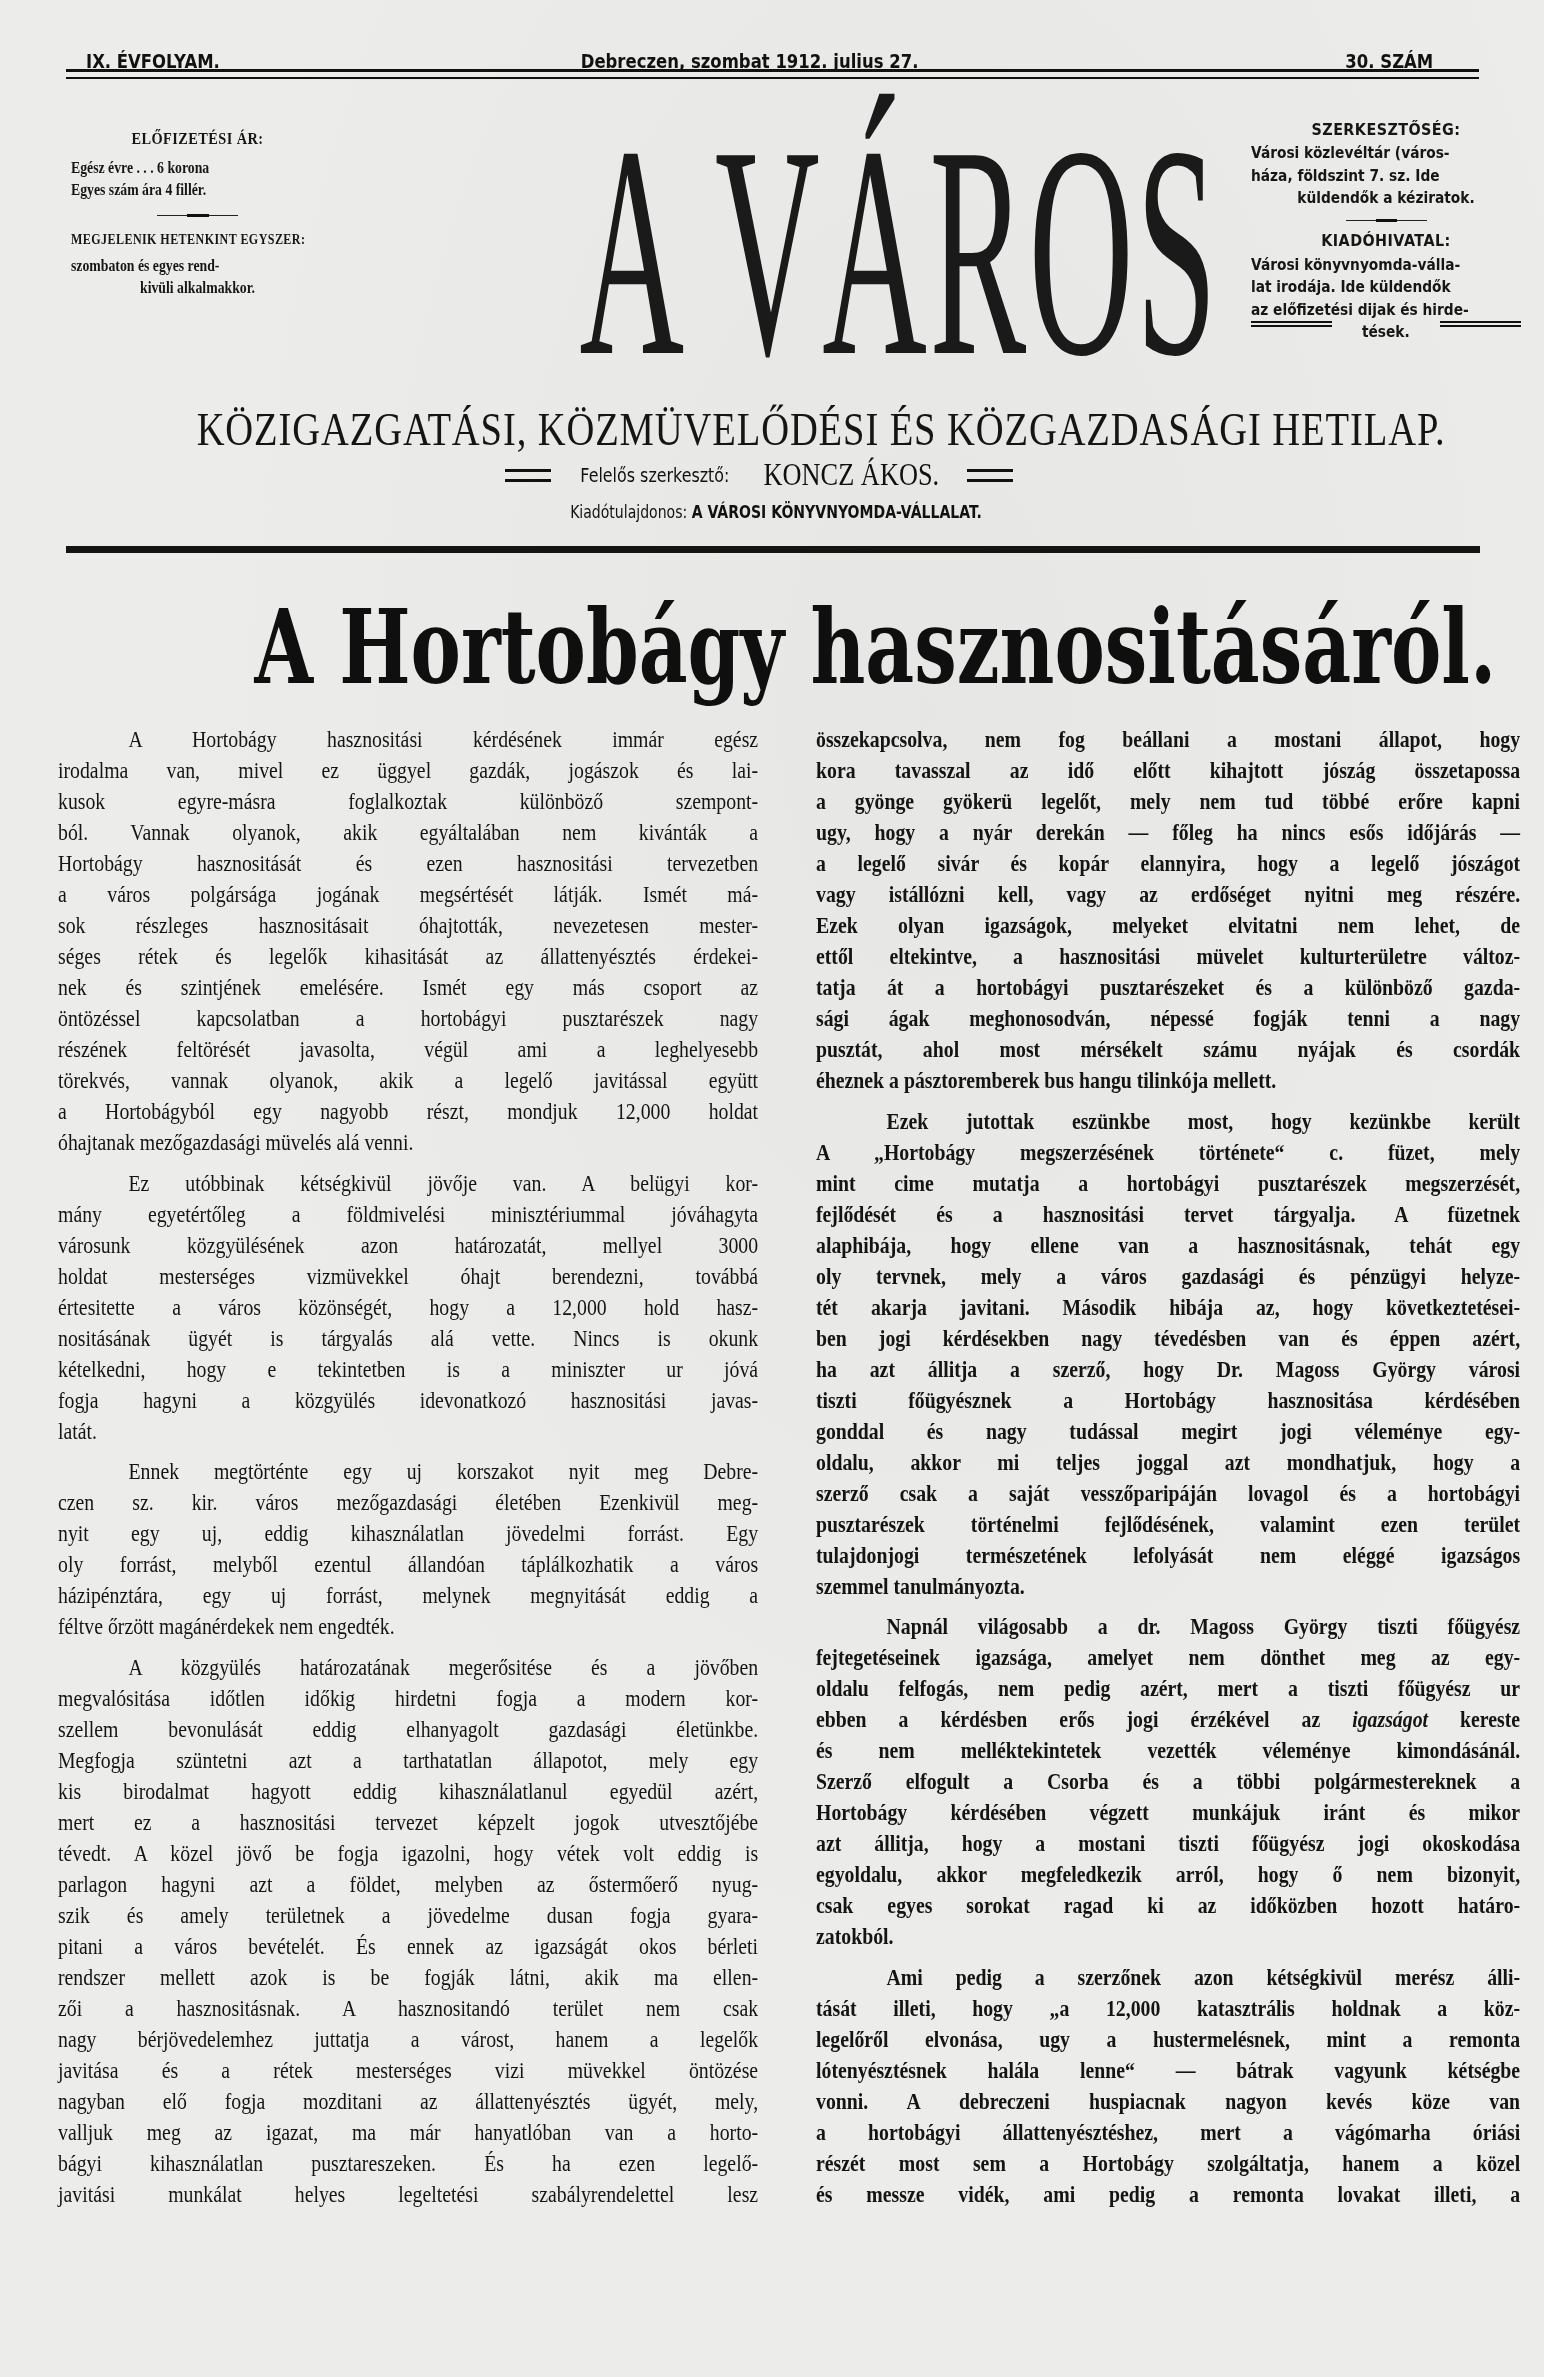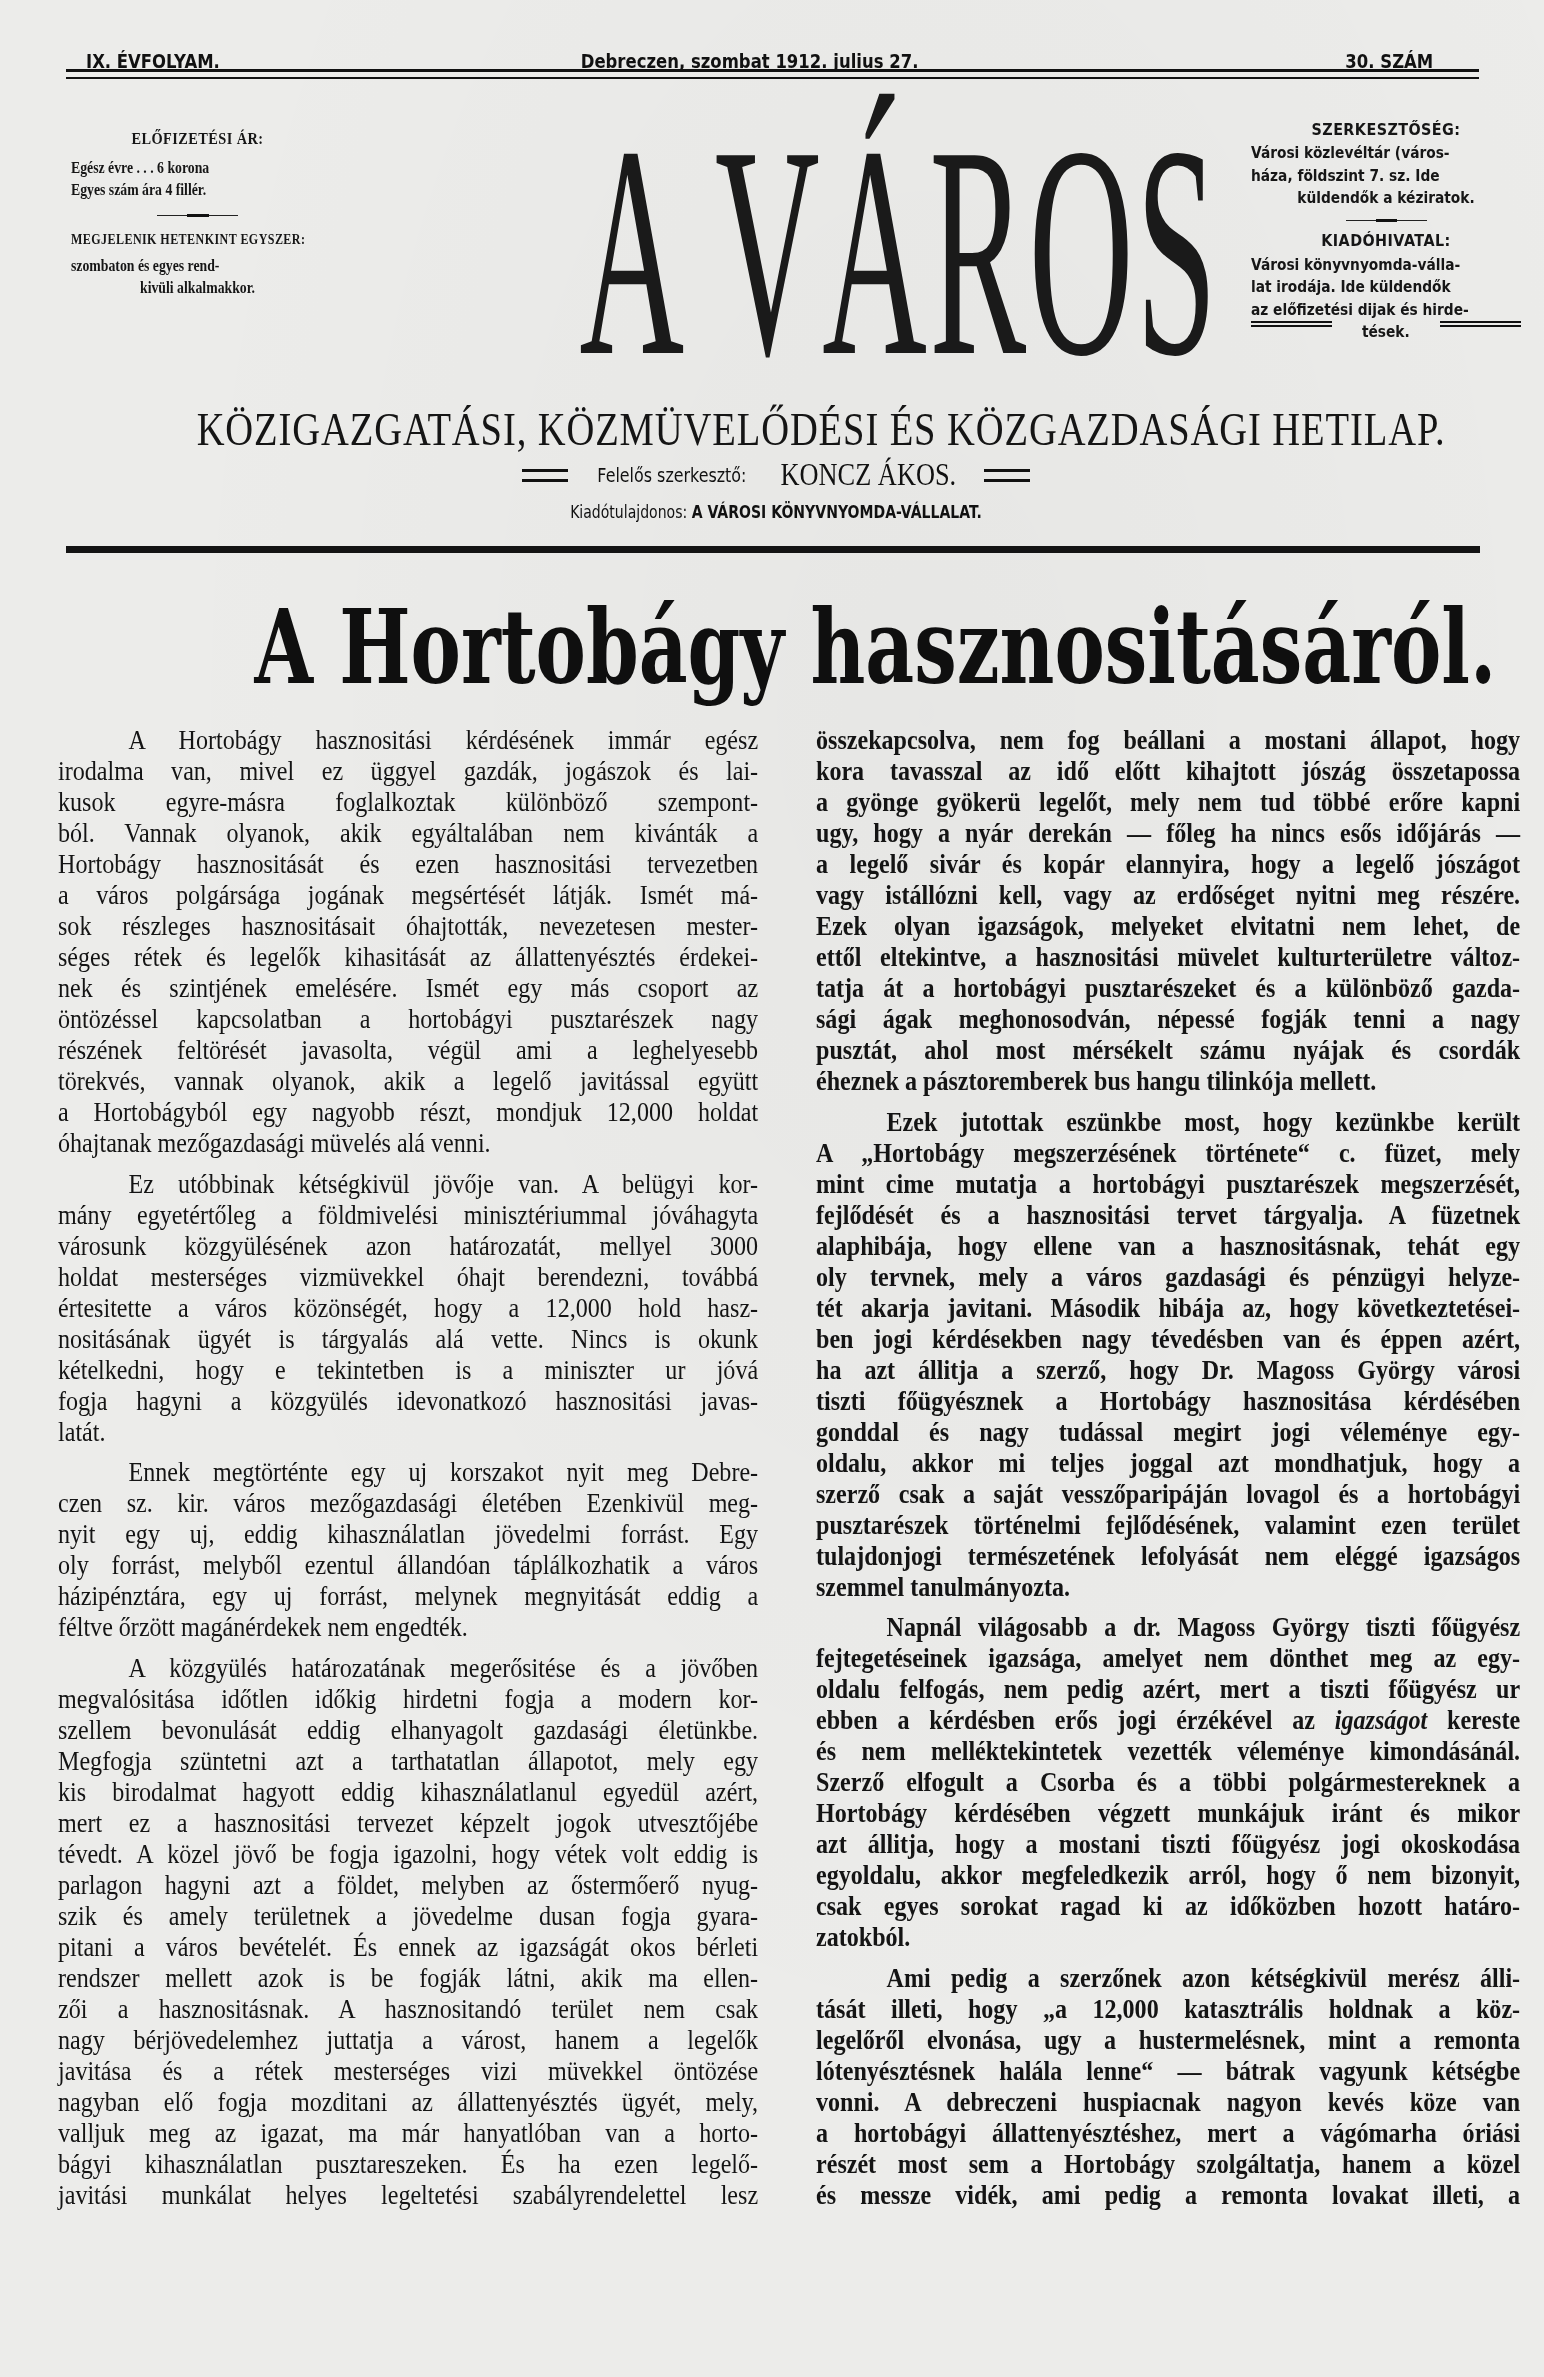--- a/index.html
+++ b/index.html
@@ -34,36 +34,36 @@
 
   
   .masthead { left: 372px; top: 116px; width: 798px; height: 270px; text-align: center;
     font-family: "Liberation Serif", serif; font-size: 302px; line-height: 270px; font-weight: normal;
     transform: scaleX(0.48); transform-origin: center top; white-space: nowrap; letter-spacing: 5.4px; color: #1a1a1a; }
 
   
   .subtitle { left: 70px; top: 402px; width: 1407px; text-align: center;
     font-family: "Liberation Serif", serif; font-size: 47px; letter-spacing: 1.1px; white-space: nowrap;
     transform: scaleX(0.82); transform-origin: center top; color: #151515; }
-  .editor { left: 485px; top: 457px; width: 582px; text-align: center; white-space: nowrap; }
+  .editor { left: 468px; top: 457px; width: 582px; text-align: center; white-space: nowrap; }
   .editor .dbl { display: inline-block; width: 46px; height: 13px; border-top: 3.8px solid #111; border-bottom: 3.8px solid #111; box-sizing: border-box; vertical-align: middle; margin: 0 10.8px; }
   .editor .lbl { font-family: "DejaVu Sans", sans-serif; font-size: 19.4px; display: inline-block; transform: scaleX(0.82); vertical-align: middle; }
   .editor .name { font-family: "Liberation Serif", serif; font-size: 31px; display: inline-block; transform: scaleX(0.85); vertical-align: middle; }
   .publisher { left: 485px; top: 501px; width: 582px; text-align: center; white-space: nowrap;
     font-family: "DejaVu Sans", sans-serif; font-size: 18px; transform: scaleX(0.78); transform-origin: center top; }
   .publisher b { font-weight: bold; }
   .rule-thick { left: 66px; top: 546px; width: 1414px; height: 6.5px; background: #141414; }
 
   
   .headline { left: 75px; top: 599px; width: 1380px; text-align: center; white-space: nowrap;
     font-family: "DejaVu Serif", serif; font-weight: bold; font-size: 102px; line-height: 97px;
     transform: scaleX(0.74); transform-origin: center top; letter-spacing: 0px; color: #0f0f0f; }
 
   
-  .col { top: 724px; font-family: "Liberation Serif", serif; font-size: 28px; line-height: 31px; color: #141414; }
+  .col { top: 724px; font-family: "Liberation Serif", serif; font-size: 23px; line-height: 31px; color: #141414; }
   .col.left { left: 58px; width: 700px; }
   .col.right { left: 816px; width: 704px; font-weight: bold; }
   .col .line { white-space: nowrap; text-align: justify; text-align-last: justify; height: 31px; overflow: visible;
     transform: scaleX(0.86); transform-origin: left top; width: 116.3%; }
   .col .line.last { text-align-last: left; }
   .col .line.indent { padding-left: 82px; box-sizing: border-box; }
   .col .gap { height: 9.7px; }
   .col em { font-style: italic; }
 
   

